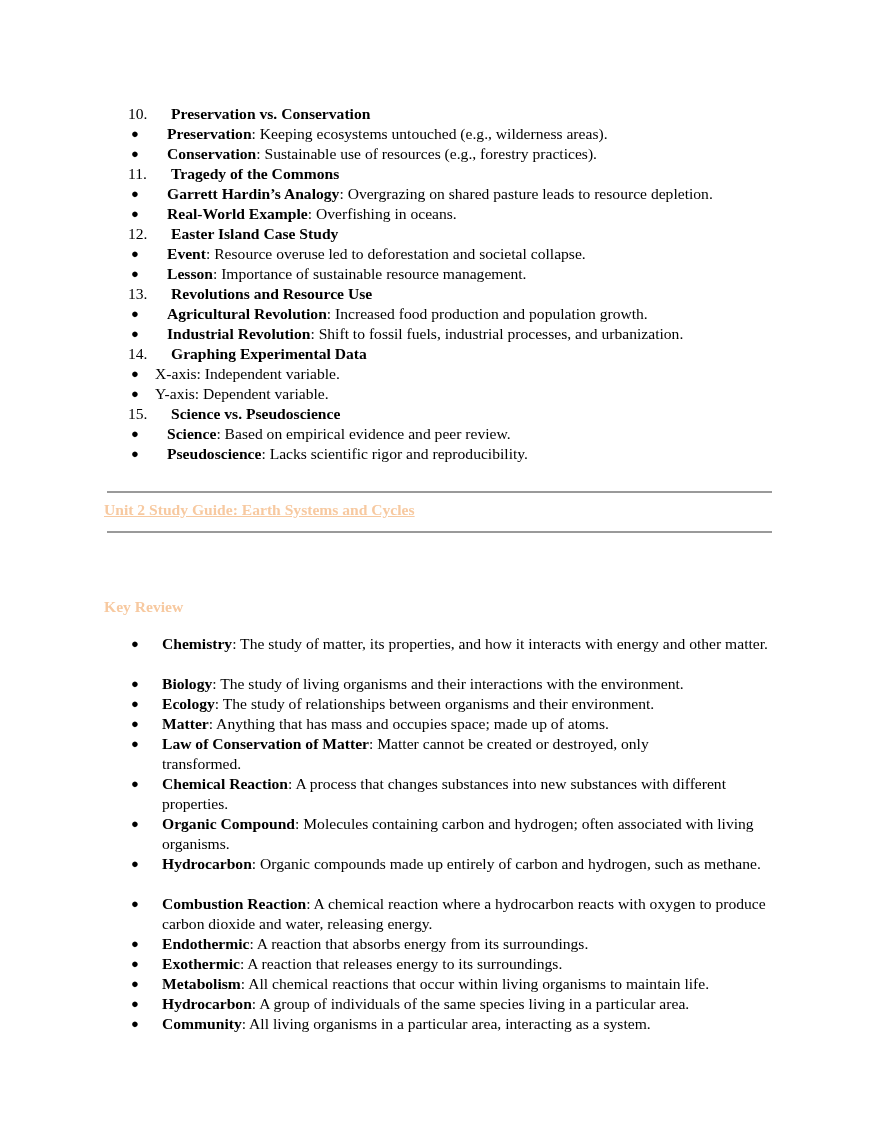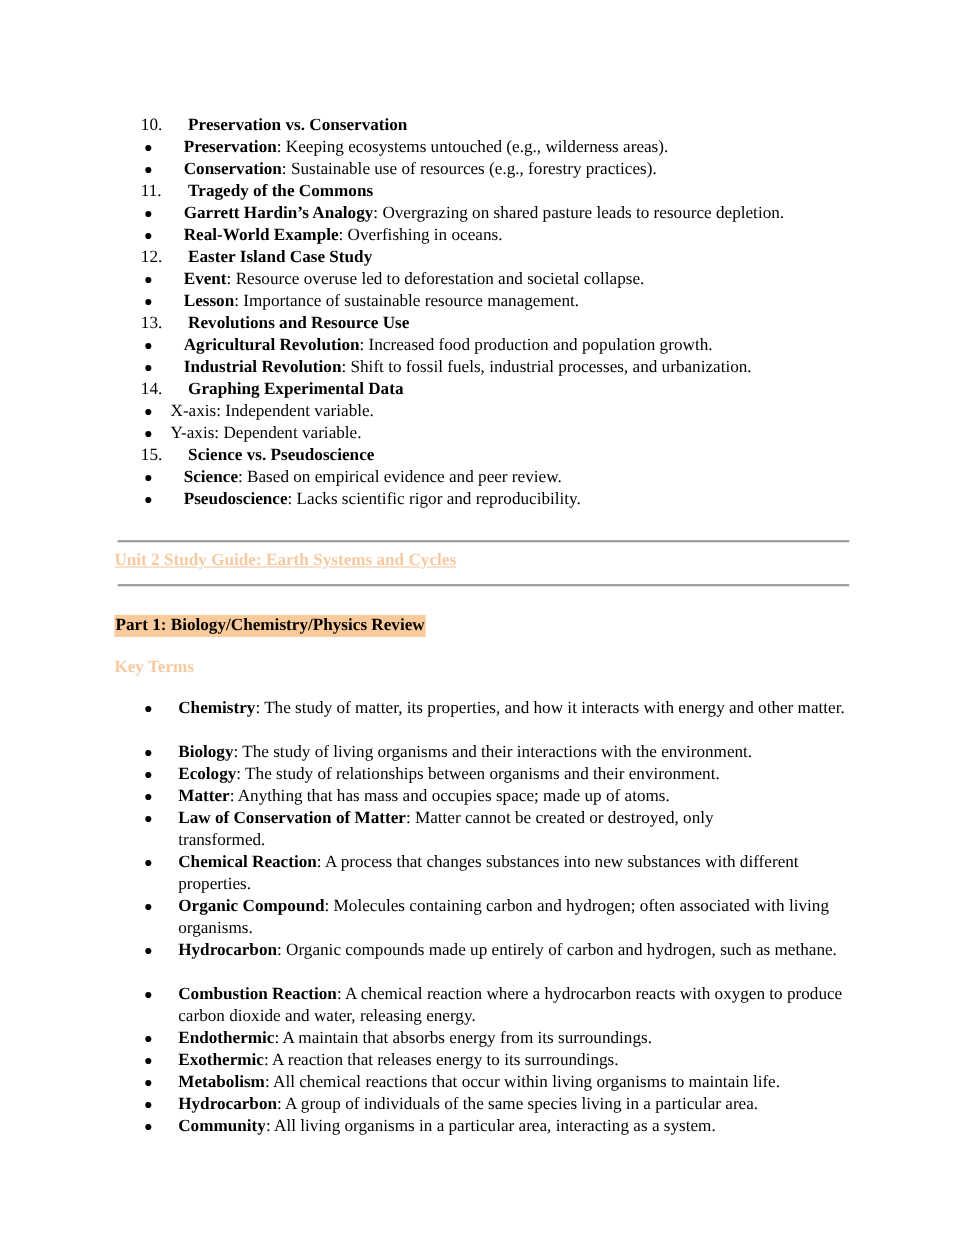--- a/index.html
+++ b/index.html
@@ -123,22 +123,21 @@
     <div class="line" style="top:444px">
       <span class="bullet">●</span>
       <span class="btext"><b>Pseudoscience</b><span>: Lacks scientific rigor and reproducibility.</span></span>
     </div>
   </div>
 
   <div class="hr" style="top:491px"></div>
   <a class="unit-title">Unit 2 Study Guide: Earth Systems and Cycles</a>
   <div class="hr" style="top:531px"></div>
 
-  <div class="part-title">Part 1: Biology/Chemistry/Physics Review</div>
-  <div class="key-terms">Key Terms</div>
+  <div class="key-terms">Key Review</div>
 
   <div>
     <div class="term" style="top:634px">
       <span class="bullet">●</span>
       <span class="ttext"><b>Chemistry</b><span>: The study of matter, its properties, and how it interacts with energy and other matter.</span></span>
     </div>
     <div class="term" style="top:674px">
       <span class="bullet">●</span>
       <span class="ttext"><b>Biology</b><span>: The study of living organisms and their interactions with the environment.</span></span>
     </div>
@@ -165,21 +164,21 @@
     <div class="term" style="top:854px">
       <span class="bullet">●</span>
       <span class="ttext" style="width:600px"><b>Hydrocarbon</b><span>: Organic compounds made up entirely of carbon and hydrogen, such as methane.</span></span>
     </div>
     <div class="term" style="top:894px">
       <span class="bullet">●</span>
       <span class="ttext"><b>Combustion Reaction</b><span>: A chemical reaction where a hydrocarbon reacts with oxygen to produce carbon dioxide and water, releasing energy.</span></span>
     </div>
     <div class="term" style="top:934px">
       <span class="bullet">●</span>
-      <span class="ttext"><b>Endothermic</b><span>: A maintain that absorbs energy from its surroundings.</span></span>
+      <span class="ttext"><b>Endothermic</b><span>: A reaction that absorbs energy from its surroundings.</span></span>
     </div>
     <div class="term" style="top:954px">
       <span class="bullet">●</span>
       <span class="ttext"><b>Exothermic</b><span>: A reaction that releases energy to its surroundings.</span></span>
     </div>
     <div class="term" style="top:974px">
       <span class="bullet">●</span>
       <span class="ttext"><b>Metabolism</b><span>: All chemical reactions that occur within living organisms to maintain life.</span></span>
     </div>
     <div class="term" style="top:994px">

